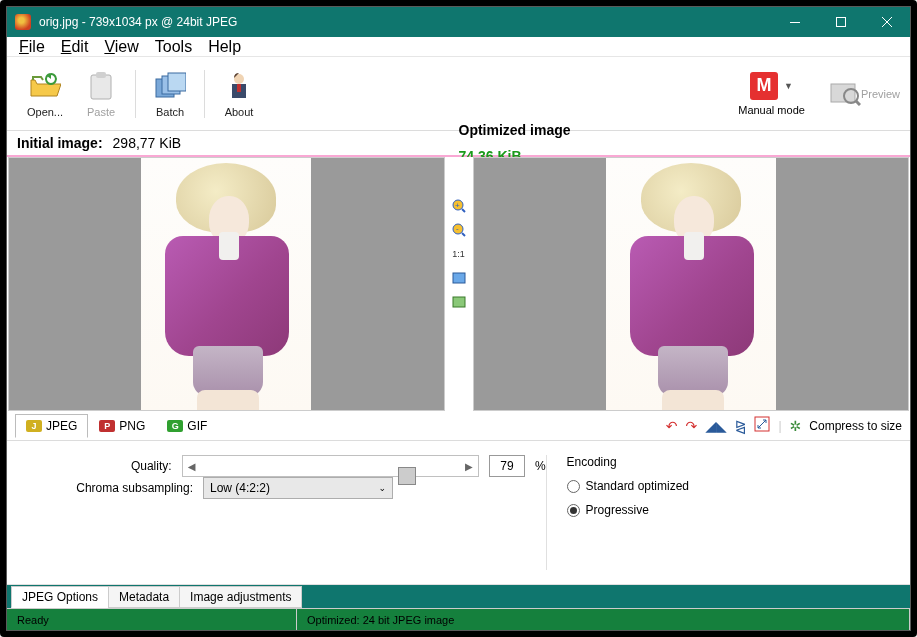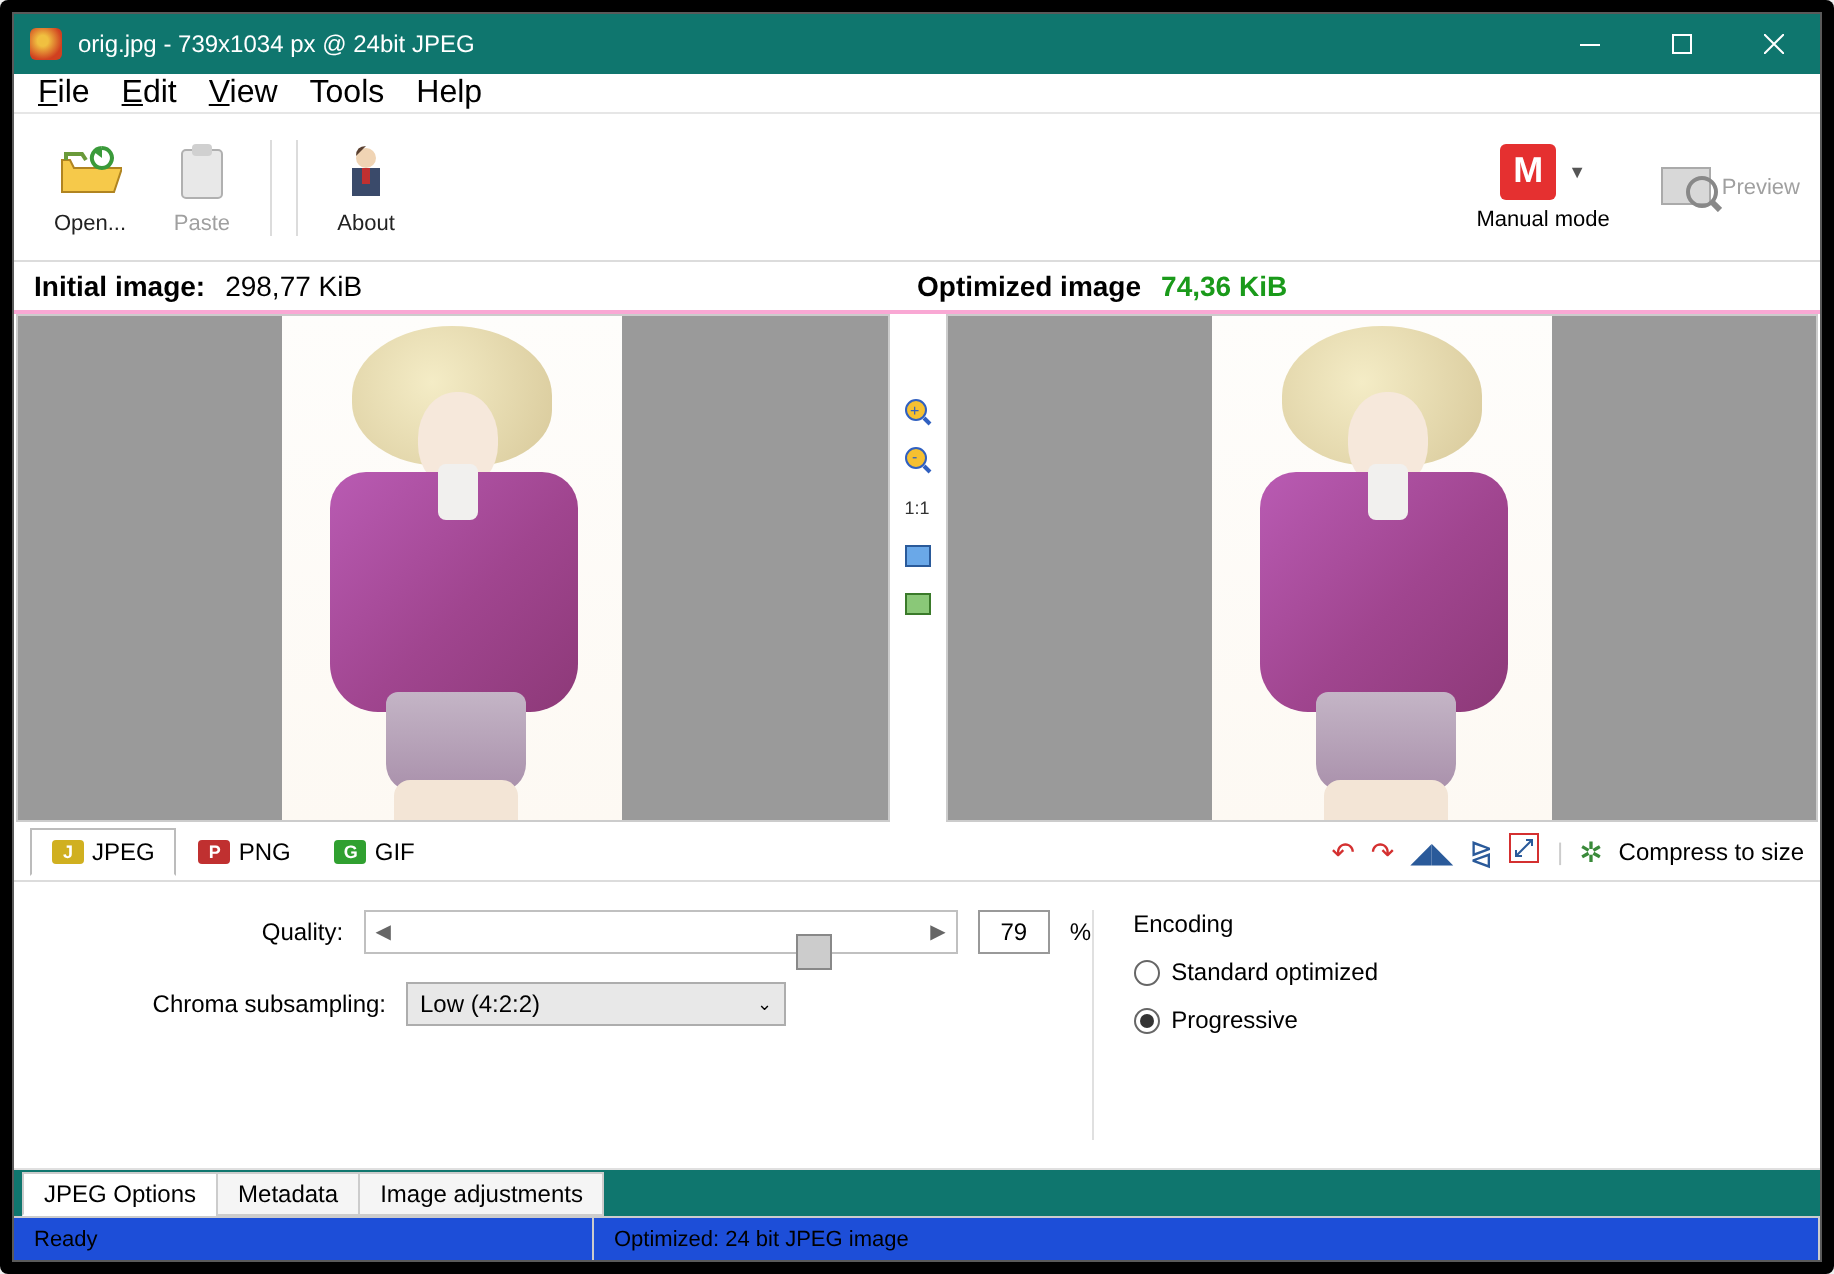--- a/index.html
+++ b/index.html
@@ -26,21 +26,21 @@
 .highlight-box { border: 4px solid #e53030; border-radius: 8px; position: absolute; inset: -2px; box-shadow: 0 0 0 1px #7a1010; }
 .tool-sep { flex: 1; }
 .mode-area { display: flex; flex-direction: column; align-items: center; font-size: 11px; }
 .mode-row { display: flex; align-items: center; gap: 6px; }
 .mode-sq { width: 28px; height: 28px; background: #e53030; color: #fff; font-weight: bold; font-size: 18px; display: flex; align-items: center; justify-content: center; border-radius: 3px; }
 .preview-btn { display: flex; flex-direction: row; align-items: center; font-size: 11px; color: #a0a0a0; margin-left: 24px; }
 
 
 .infobar { height: 26px; background: #fff; display: flex; align-items: center; font-size: 14px; padding: 0 10px; border-bottom: 2px solid #f9a8d4; }
 .info-left { width: 50%; display: flex; gap: 10px; }
-.info-right { width: 50%; display: flex; gap: 10px; }
+.info-right { width: 50%; display: flex; gap: 10px; flex-direction: column; }
 .info-label { font-weight: bold; }
 .info-green { color: #1a9a1a; font-weight: bold; }
 
 
 .preview-area { height: 254px; background: #fff; display: flex; position: relative; }
 .preview-pane { flex: 1; background: #9a9a9a; display: flex; justify-content: center; overflow: hidden; border: 1px solid #ccc; margin: 0 1px; }
 .preview-img { width: 170px; height: 100%; background: #fff; position: relative; overflow: hidden; }
 .zoom-tools { width: 26px; display: flex; flex-direction: column; align-items: center; gap: 6px; padding-top: 40px; }
 .zoom-btn { width: 18px; height: 18px; font-size: 10px; display: flex; align-items: center; justify-content: center; }
 
@@ -50,42 +50,42 @@
 .fmt-tab.active { background: #fff; border: 1px solid #bcbcbc; border-bottom: 1px solid #fff; }
 .fmt-icon { width: 16px; height: 12px; font-size: 9px; font-weight: bold; color: #fff; display: flex; align-items: center; justify-content: center; border-radius: 2px; }
 .fmt-icon.jpeg { background: #d0b020; }
 .fmt-icon.png { background: #c03030; }
 .fmt-icon.gif { background: #30a030; }
 .action-btns { margin-left: auto; display: flex; gap: 8px; align-items: center; }
 .action-btn { font-size: 14px; }
 
 
 .options-panel { flex: 1; background: #fff; padding: 14px 16px; display: flex; font-size: 12px; }
-.opt-left { width: 60%; display: flex; flex-direction: column; gap: 14px; }
+.opt-left { width: 60%; display: flex; flex-direction: column; }
 .opt-row { display: flex; align-items: center; gap: 10px; }
 .opt-label { width: 170px; text-align: right; }
 .slider-box { width: 340px; height: 22px; border: 1px solid #c0c0c0; display: flex; align-items: center; position: relative; }
 .slider-arrow { width: 18px; height: 100%; display: flex; align-items: center; justify-content: center; font-size: 10px; color: #666; }
 .slider-track { flex: 1; position: relative; }
 .slider-thumb { position: absolute; width: 18px; height: 18px; background: #ccc; border: 1px solid #888; top: 1px; }
 .qty-input { width: 36px; height: 22px; border: 1px solid #999; text-align: center; font-size: 12px; }
 .dropdown { width: 190px; height: 22px; border: 1px solid #adadad; padding: 0 6px; display: flex; align-items: center; justify-content: space-between; background: #e8e8e8; font-size: 12px; }
 .opt-right { flex: 1; border-left: 1px solid #e0e0e0; padding-left: 20px; }
 .fieldset-label { font-size: 12px; margin-bottom: 10px; }
 .radio-row { display: flex; align-items: center; gap: 6px; margin-bottom: 10px; font-size: 12px; }
 .radio { width: 13px; height: 13px; border: 1px solid #666; border-radius: 50%; display: flex; align-items: center; justify-content: center; }
 .radio.checked::after { content: ''; width: 7px; height: 7px; background: #333; border-radius: 50%; }
 
 
 .bottom-tabs { height: 24px; background: #0f766e; display: flex; align-items: flex-end; padding: 0 4px; font-size: 12px; border-top: 1px solid #e0e0e0; }
 .btab { padding: 3px 10px; border: 1px solid #ccc; background: #f5f5f5; margin-right: -1px; }
 .btab.active { background: #fff; border-bottom: 1px solid #fff; }
 
 
-.statusbar { height: 22px; background: #1d4ed8; border-top: 1px solid #ccc; display: flex; align-items: center; font-size: 11px; }
+.statusbar { height: 22px; background: #15803d; border-top: 1px solid #ccc; display: flex; align-items: center; font-size: 11px; }
 .status-seg { padding: 0 10px; border-right: 1px solid #ccc; height: 100%; display: flex; align-items: center; }
 .status-seg.wide { flex: 1; }
 
 
 .portrait { position:absolute; inset:0; background: linear-gradient(#fefdfb 0%, #fdf9f3 100%); }
 .hair { position:absolute; top:5px; left:35px; width:100px; height:70px; background: radial-gradient(circle at 40% 40%, #f4ecc6, #d8c99a); border-radius: 50% 50% 40% 45%; }
 .face { position:absolute; top:38px; left:68px; width:40px; height:48px; background:#f6e8db; border-radius:48% 48% 45% 45%; }
 .jacket { position:absolute; top:78px; left:24px; width:124px; height:120px; background: linear-gradient(135deg,#b95bb3,#a0458f 55%,#8d3978); border-radius: 18px 18px 24px 24px; }
 .jacket::before{content:'';position:absolute;left:54px;top:-4px;width:20px;height:28px;background:#f1f0ee;border-radius:4px;}
 .shorts { position:absolute; top:188px; left:52px; width:70px; height:50px; background: linear-gradient(#c4b5c6,#a990ab); border-radius: 6px 6px 14px 14px; }
@@ -140,20 +140,30 @@
     <div class="tool-btn disabled">
       <div class="tool-icon">
         <svg width="26" height="30">
               <rect x="3" y="4" width="20" height="24" rx="2" fill="#e8e8e8" stroke="#b0b0b0"></rect>
               <rect x="8" y="1" width="10" height="6" rx="2" fill="#d0d0d0"></rect>
             </svg>
       </div>
       <span>Paste</span>
     </div>
     <div style="width:1px;height:48px;background:#dcdcdc;margin:0 6px"></div>
+    <div class="tool-btn">
+      <div class="tool-icon">
+        <svg width="32" height="30">
+              <rect x="2" y="8" width="18" height="18" fill="#7aa8d8" stroke="#3a6aa0"></rect>
+              <rect x="8" y="5" width="18" height="18" fill="#9ac0e8" stroke="#3a6aa0"></rect>
+              <rect x="14" y="2" width="18" height="18" fill="#bad8f2" stroke="#3a6aa0"></rect>
+            </svg>
+      </div>
+      <span>Batch</span>
+    </div>
     <div style="width:1px;height:48px;background:#dcdcdc;margin:0 6px"></div>
     <div class="tool-btn">
       <div class="tool-icon">
         <svg width="26" height="30">
               <circle cx="13" cy="8" r="5" fill="#f0d4b4"></circle>
               <path d="M13 2 Q8 2 8 7" fill="#5a4030"></path>
               <rect x="6" y="13" width="14" height="14" fill="#3a4a6a"></rect>
               <rect x="11" y="13" width="4" height="8" fill="#c03030"></rect>
             </svg>
       </div>

